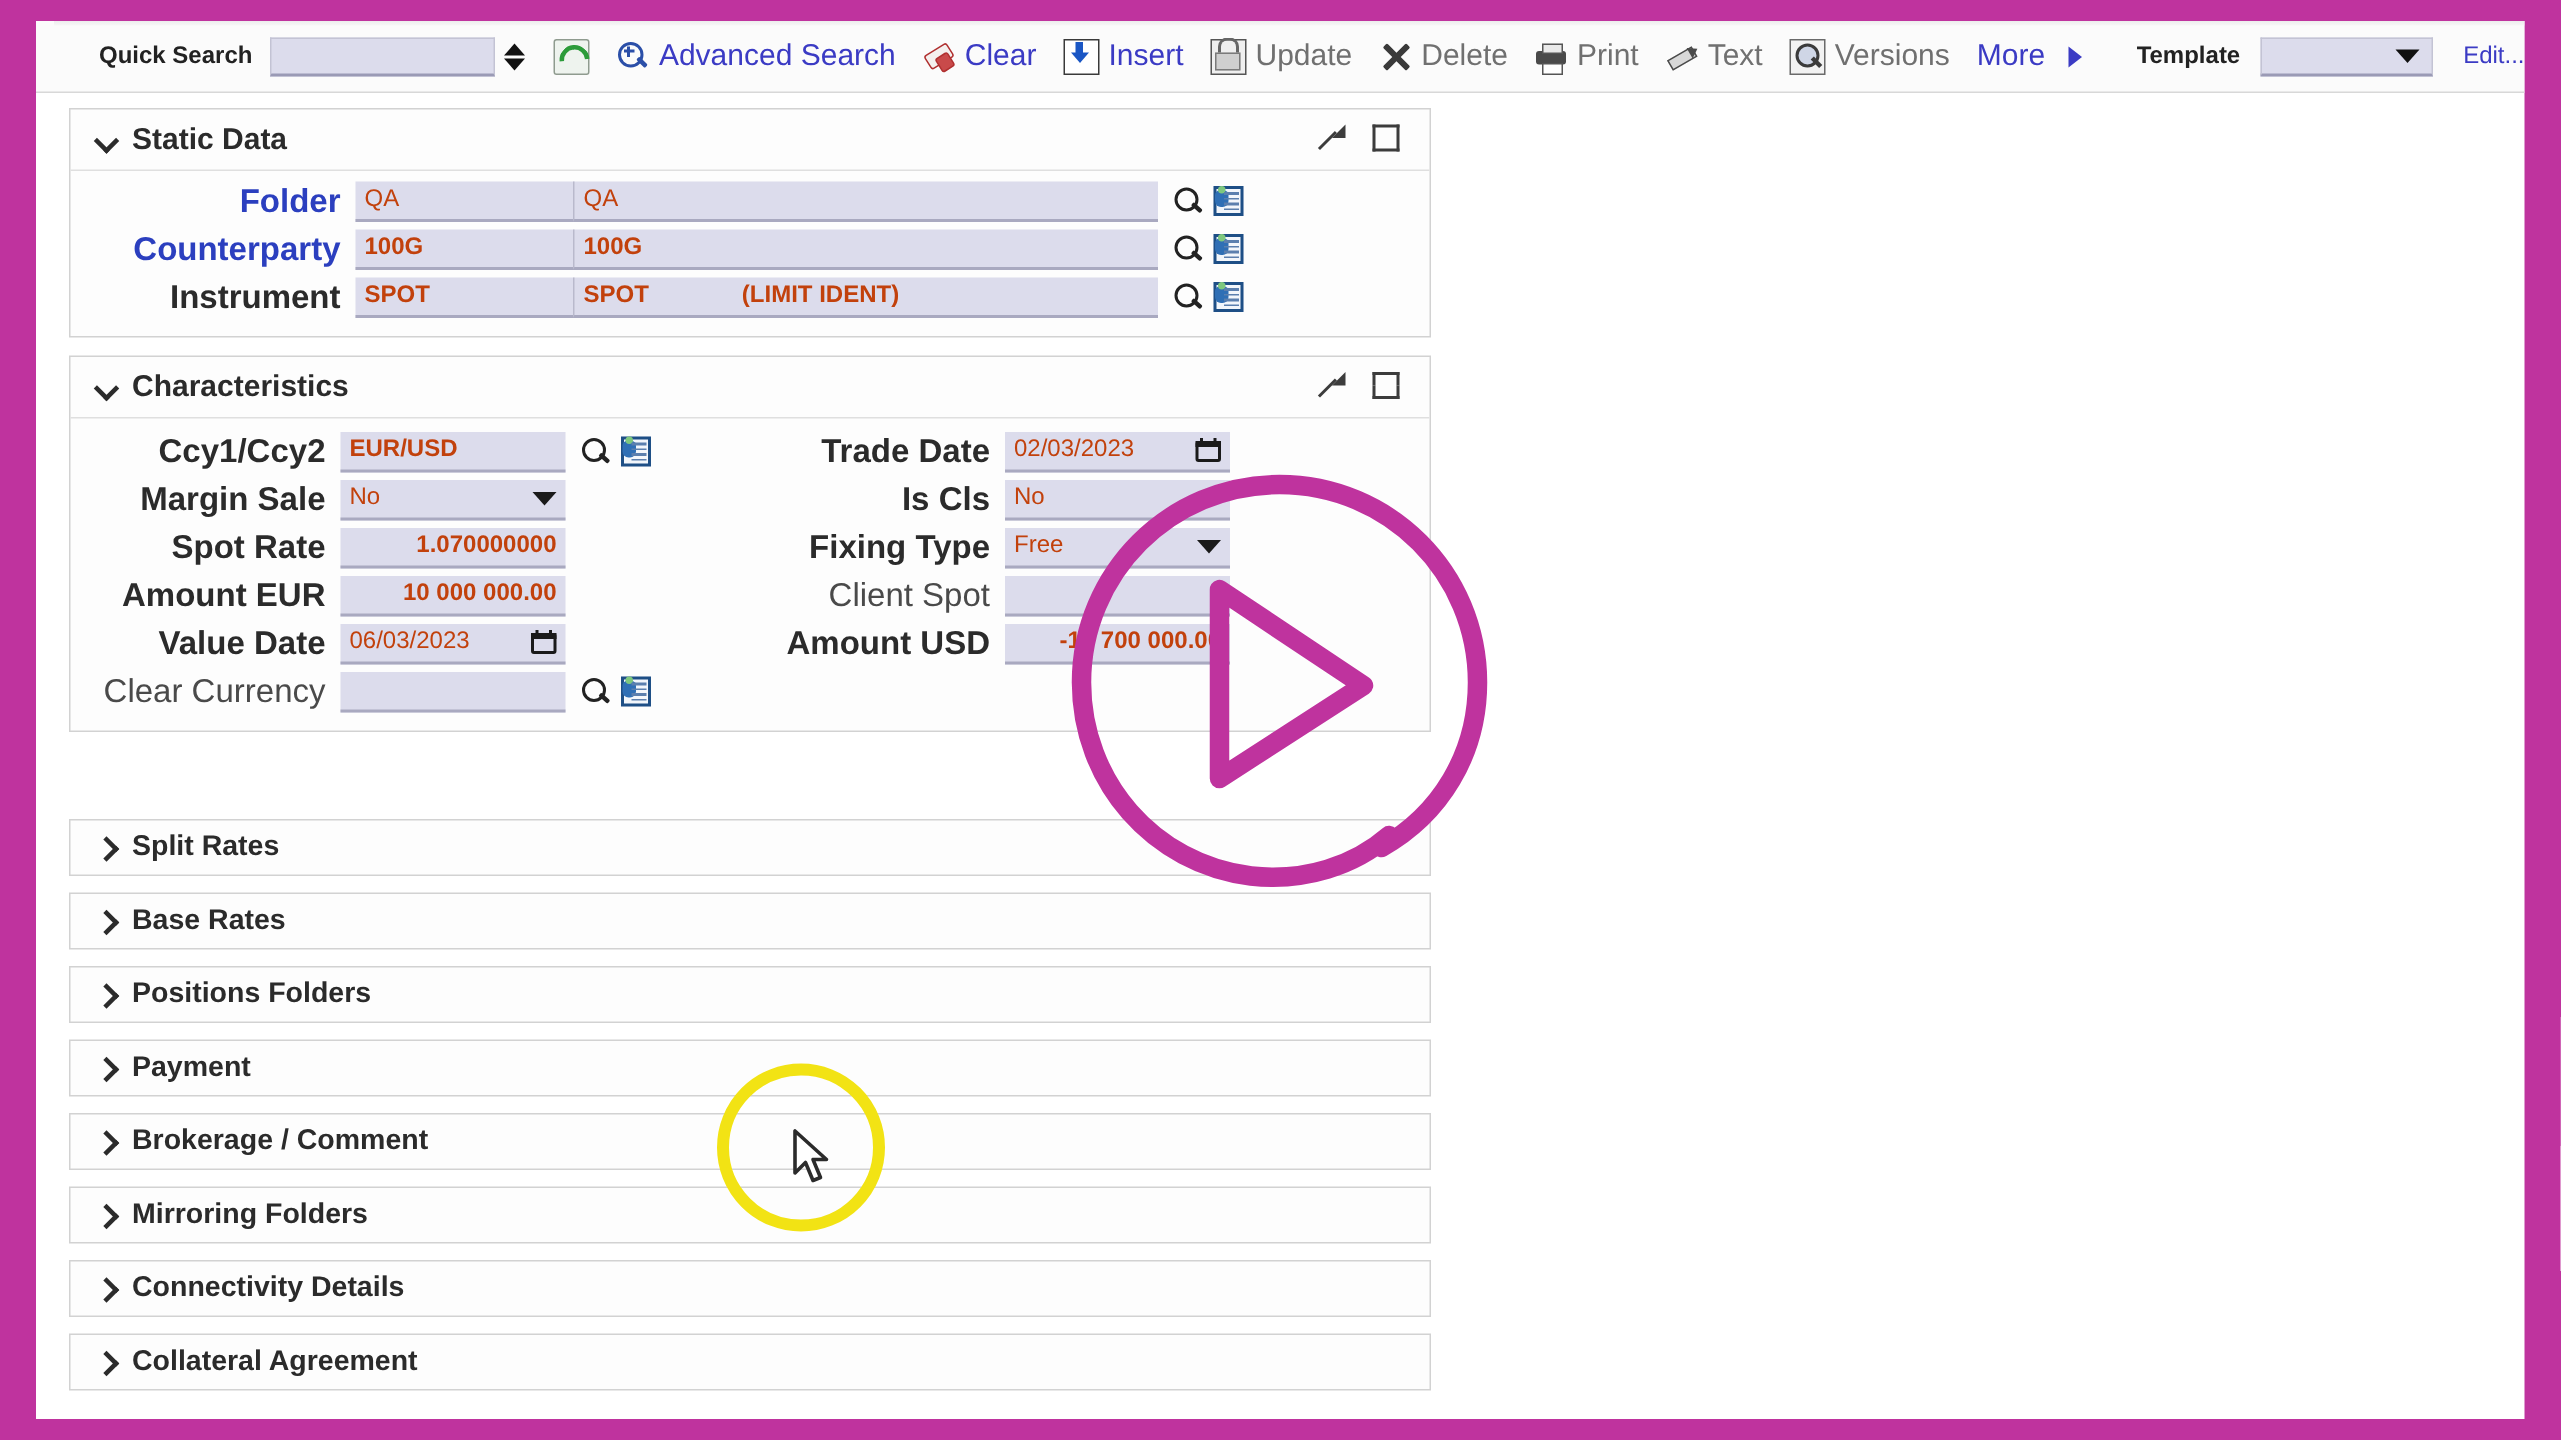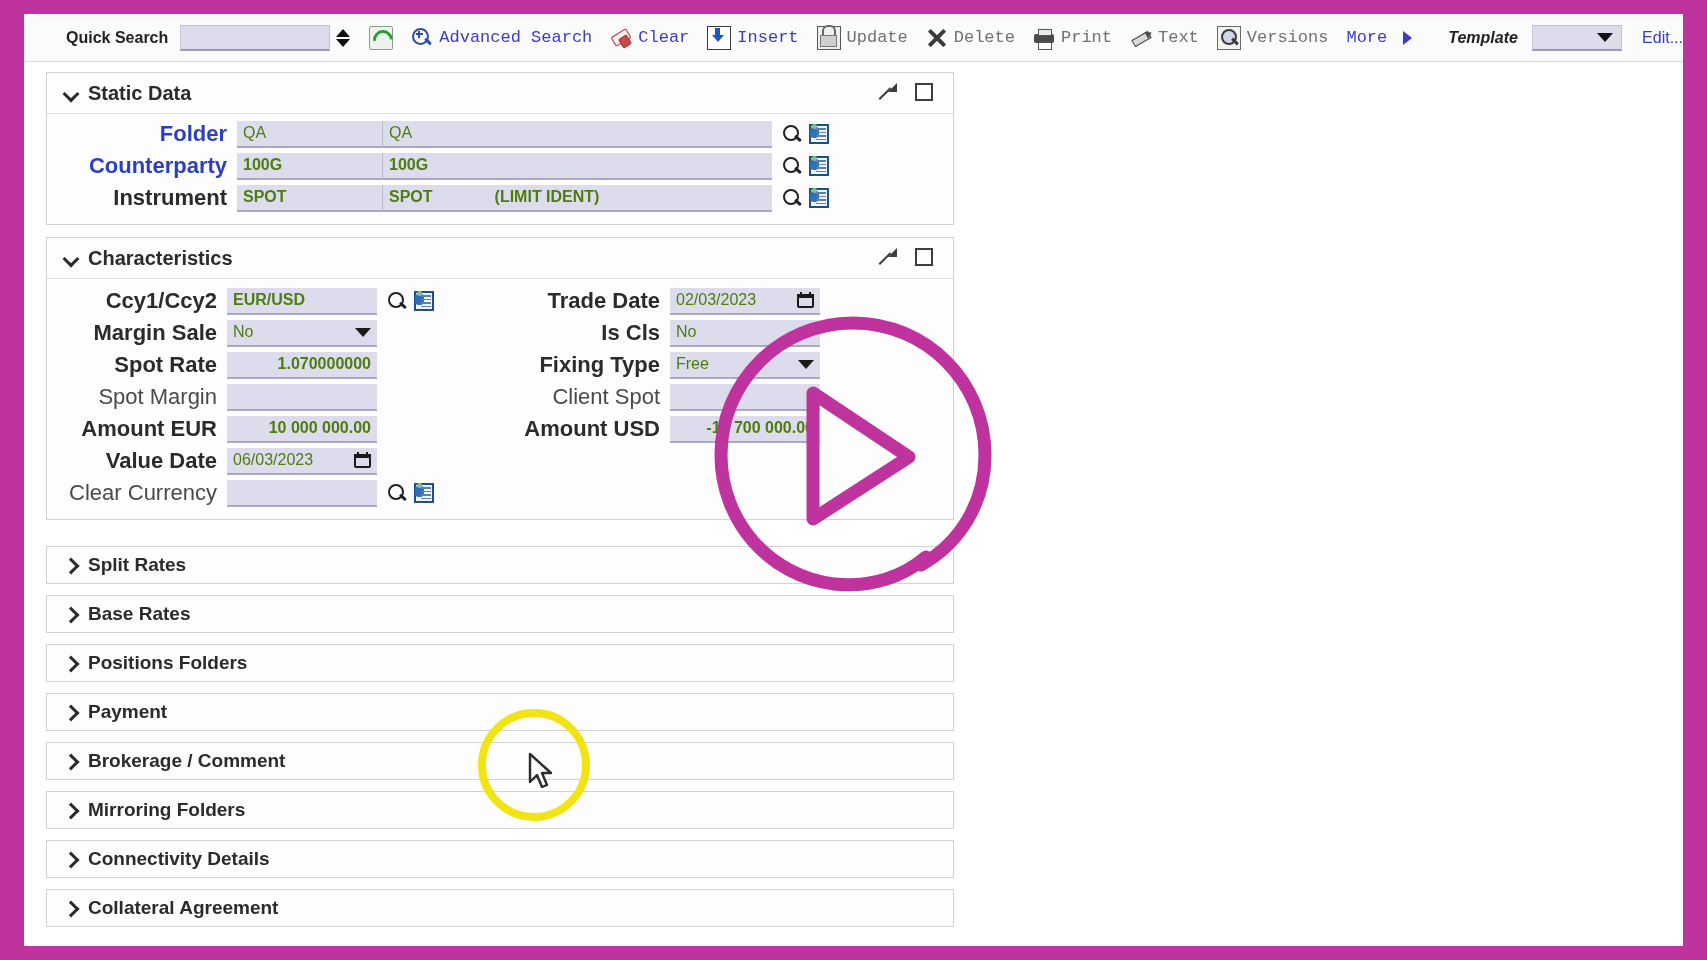--- a/index.html
+++ b/index.html
@@ -47,21 +47,21 @@
     display:flex;flex-direction:column;align-items:center;justify-content:center;gap:2px;
   }
   .sp-up,.sp-dn{width:0;height:0;border-left:7px solid transparent;border-right:7px solid transparent;}
   .sp-up{border-bottom:8px solid #111;}
   .sp-dn{border-top:8px solid #111;}
 
   .tb-btn{
     display:flex;align-items:center;gap:6px;
     margin-left:18px;white-space:nowrap;cursor:pointer;
   }
-  .tb-btn .txt{font-size:17px;font-family:Liberation Mono, monospace;}
+  .tb-btn .txt{font-size:20px;}
   .tb-btn.link .txt{color:#3b3bc4;}
   .tb-btn.dis .txt{color:#707070;}
   .ico{width:22px;height:22px;position:relative;flex:0 0 auto;}
 
   
   .ico-refresh{background:#eef3ee;border:1px solid #8f9b8f;border-radius:2px;}
   .ico-refresh:after{
     content:"";position:absolute;left:3px;top:3px;width:14px;height:14px;
     border:3px solid #2c9b3a;border-radius:50%;
     border-right-color:transparent;border-bottom-color:transparent;
@@ -141,21 +141,21 @@
     content:"";position:absolute;left:3px;top:2px;width:12px;height:12px;
     border:2.4px solid #3b3b3b;border-radius:50%;background:#cfd6e6;
   }
   .ico-versions:after{
     content:"";position:absolute;left:13px;top:13px;width:8px;height:3px;background:#3b3b3b;transform:rotate(45deg);
   }
   .chev-r{
     width:0;height:0;border-top:7px solid transparent;border-bottom:7px solid transparent;
     border-left:9px solid #3b3bc4;margin-left:10px;
   }
-  .tpl-label{font-size:16px;color:#222;font-weight:600;margin-left:36px;font-style:italic;}
+  .tpl-label{font-size:16px;color:#222;font-weight:600;margin-left:36px;}
   .tpl-select{
     position:relative;margin-left:14px;width:150px;height:26px;
     background:#dcdcec;border:1px solid #c3c3d4;border-bottom:2px solid #9a9ab5;
     display:flex;align-items:center;justify-content:flex-end;box-sizing:border-box;
   }
   .tpl-select .caret{
     width:0;height:0;border-left:8px solid transparent;border-right:8px solid transparent;
     border-top:9px solid #111;margin-right:8px;
   }
   .edit-link{font-size:16px;color:#3b3bc4;margin-left:20px;}
@@ -211,21 +211,21 @@
     font-size:22px;text-align:right;padding-right:10px;box-sizing:border-box;
     white-space:nowrap;
   }
   .flabel.blue{color:#2b3fbf;font-weight:600;}
   .flabel.dark{color:#2b2b2b;font-weight:600;}
   .flabel.gray{color:#4a4a4a;font-weight:400;}
 
   .fld{
     background:#dcdcec;border-bottom:2px solid #a9a9c0;
     height:27px;box-sizing:border-box;display:flex;align-items:center;
-    font-size:16px;color:#4d7c0f;padding:0 6px;
+    font-size:16px;color:#c2410c;padding:0 6px;
   }
   .fld.num{justify-content:flex-end;font-weight:600;}
   .fld.bold{font-weight:600;}
   .fld.split{border-left:1px solid #b9b9cc;}
 
   .lookup{display:flex;align-items:center;gap:7px;margin-left:10px;}
   .ico-mag{width:20px;height:20px;position:relative;}
   .ico-mag:before{
     content:"";position:absolute;left:1px;top:1px;width:12px;height:12px;
     border:2.4px solid #222;border-radius:50%;
@@ -480,24 +480,20 @@
               <span>No</span>
               <span class="caret-sel"></span>
             </span>
           </div>
 
           <div class="frow">
             <span class="flabel dark" style="width:180px;">Spot Rate</span>
             <span class="fld num" style="width:150px;">1.070000000</span>
           </div>
 
-          <div class="frow">
-            <span class="flabel gray" style="width:180px;">Spot Margin</span>
-            <span class="fld num" style="width:150px;"></span>
-          </div>
 
           <div class="frow">
             <span class="flabel dark" style="width:180px;">Amount EUR</span>
             <span class="fld num" style="width:150px;">10 000 000.00</span>
           </div>
 
           <div class="frow">
             <span class="flabel dark" style="width:180px;">Value Date</span>
             <span class="fld" style="width:150px;">
               <span>06/03/2023</span>

